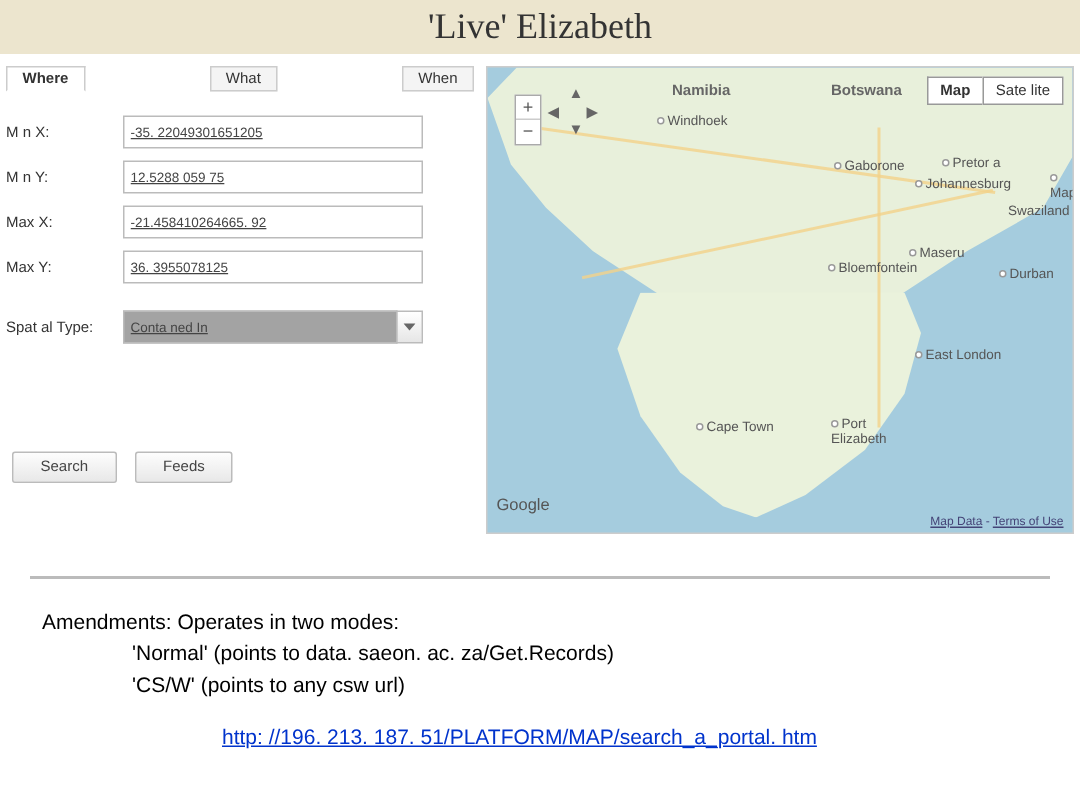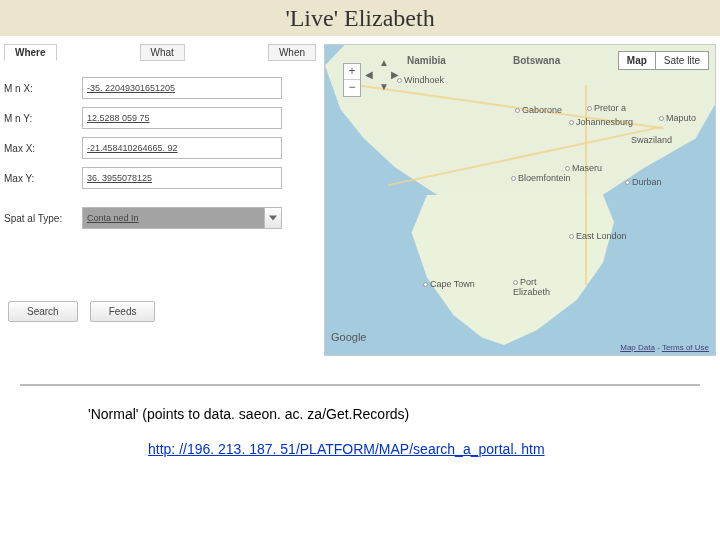--- a/index.html
+++ b/index.html
@@ -37,21 +37,21 @@
   .map-btn:first-child { border-right: none; font-weight: bold; }
 
   .landmass { position: absolute; background: #e8f0db; }
   .land1 { top: 0; left: 0; right: 0; height: 170px; clip-path: polygon(5% 0, 100% 0, 100% 35%, 95% 55%, 82% 72%, 70% 90%, 55% 100%, 42% 98%, 30% 90%, 18% 72%, 10% 55%, 4% 38%, 0 12%); }
   .land2 { top: 150px; left: 80px; width: 220px; height: 150px; clip-path: polygon(10% 0, 90% 0, 95% 18%, 90% 45%, 78% 70%, 60% 90%, 45% 100%, 35% 95%, 22% 80%, 10% 55%, 3% 25%); background: #eaf2dc; }
   .road { position: absolute; background: #f2d28a; opacity: 0.8; }
   .r1 { top: 60px; left: 20px; width: 320px; height: 2px; transform: rotate(8deg); }
   .r2 { top: 110px; left: 60px; width: 280px; height: 2px; transform: rotate(-12deg); }
   .r3 { top: 40px; left: 260px; width: 2px; height: 200px; }
 
-  .map-label { position: absolute; font-size: 9px; color: #555; }
+  .map-label { position: absolute; font-size: 9px; color: #555; margin-left: 41px; }
   .map-label.strong { font-weight: bold; color: #666; font-size: 10px; }
   .city-dot { display: inline-block; width: 5px; height: 5px; border: 1px solid #999; border-radius: 50%; background: #fff; margin-right: 2px; vertical-align: middle; }
 
   .google-logo { position: absolute; bottom: 12px; left: 6px; font-size: 11px; font-family: Arial; color: #555; }
   .map-credits { position: absolute; bottom: 3px; right: 6px; font-size: 8px; color: #447; }
   .map-credits span { text-decoration: underline; cursor: pointer; }
 
   .divider { border-bottom: 2px solid #bbb; margin: 24px 20px 0; }
 
   .amend-block { padding: 18px 28px 6px; font-size: 14px; color: #000; line-height: 1.5; }
@@ -158,17 +158,19 @@
     <div class="map-credits">
       <span>Map Data</span> - <span>Terms of Use</span>
     </div>
   </div>
 
 </div>
 
 <div class="divider"></div>
 
 <div class="amend-block">
+  <div>Amendments: Operates in two modes:</div>
   <div class="amend-indent">'Normal' (points to data. saeon. ac. za/Get.Records)</div>
+  <div class="amend-indent">'CS/W' (points to any csw url)</div>
   <div class="url-line">
     <a href="#">http: //196. 213. 187. 51/PLATFORM/MAP/search_a_portal. htm</a>
   </div>
 </div>
 
 </body></html>

